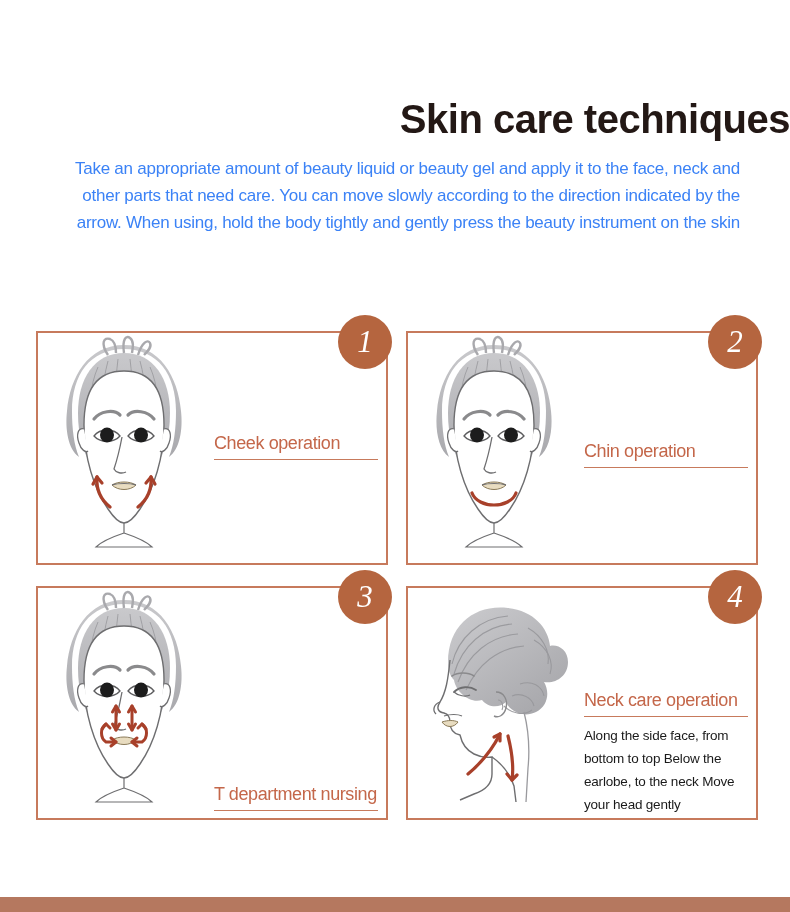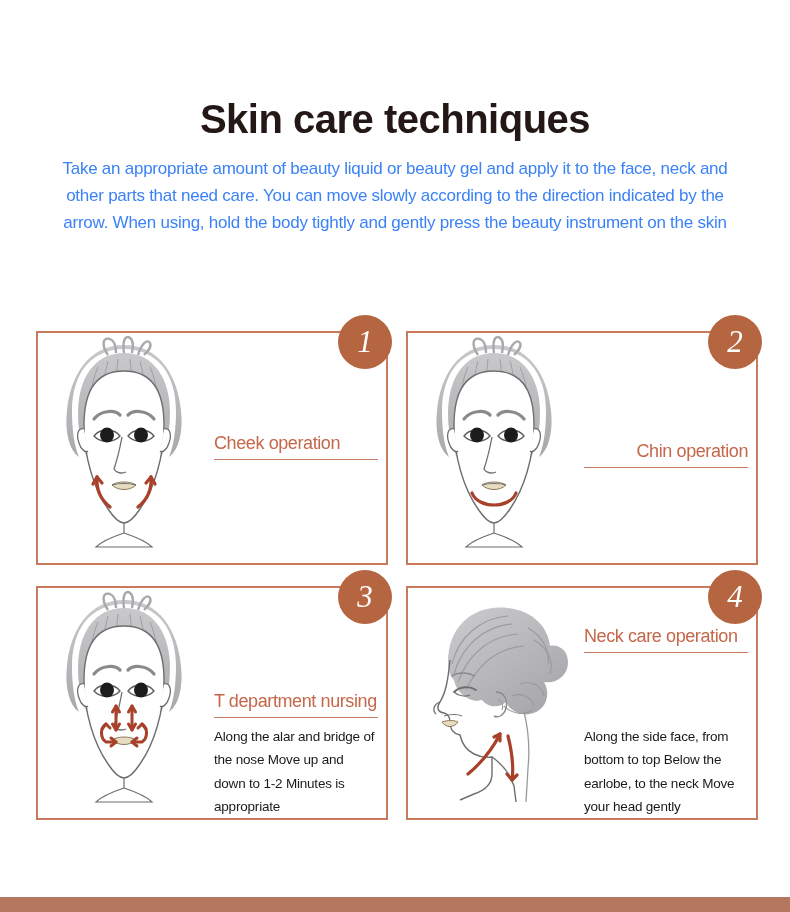--- a/index.html
+++ b/index.html
@@ -12,21 +12,21 @@
     height: 912px;
     position: relative;
     overflow: hidden;
     font-family: "Liberation Sans", sans-serif;
     color: #231815;
   }
 
   
   .header {
     padding-top: 96px;
-    text-align: center;
+    text-align: right;
   }
   .page-title {
     font-size: 40px;
     font-weight: 700;
     letter-spacing: -0.5px;
     color: #231815;
     line-height: 1.15;
     margin: 0 0 14px 0;
   }
   .page-desc {
@@ -102,23 +102,23 @@
   }
   .card-text {
     font-size: 13.5px;
     line-height: 1.72;
     color: #1a1a1a;
     letter-spacing: -0.2px;
   }
 
   
   .card--3 .card-body { justify-content: flex-end; padding-top: 48px; }
-  .card--4 .card-body { justify-content: space-between; padding-top: 38px; }
+  .card--4 .card-body { justify-content: flex-start; padding-top: 66px; margin-top: 36px; }
   .card--1 .card-body { padding-top: 4px; }
-  .card--2 .card-body { padding-top: 20px; text-align: right; }
+  .card--2 .card-body { padding-top: 20px; }
 
   
   .bottom-bar {
     position: absolute;
     left: 0;
     bottom: 0;
     width: 790px;
     height: 15px;
     background: #b5785f;
   }
@@ -292,21 +292,20 @@
           <path d="M68 136 L64 141 M68 136 L72 140"></path>
           <path d="M78 154 L73 150 M78 154 L73 158"></path>
           <path d="M104 136 C110 140 110 150 104 154 L94 154"></path>
           <path d="M104 136 L100 140 M104 136 L108 141"></path>
           <path d="M94 154 L99 150 M94 154 L99 158"></path>
         </g>
       </svg>
     </div>
     <div class="card-body">
       <div class="card-heading">T department nursing</div>
-      <div class="card-text">Along the alar and bridge of the nose Move up and down to 1-2  Minutes is appropriate</div>
     </div>
   </div>
 
   <div class="card card--4">
     <div class="badge">4</div>
     <div class="illus">
       <svg viewBox="0 0 172 230" xmlns="http://www.w3.org/2000/svg" aria-hidden="true">
         <defs>
           <linearGradient id="hairg4" x1="0.1" y1="0" x2="0.9" y2="1">
             <stop offset="0%" stop-color="#cacacd"></stop>

